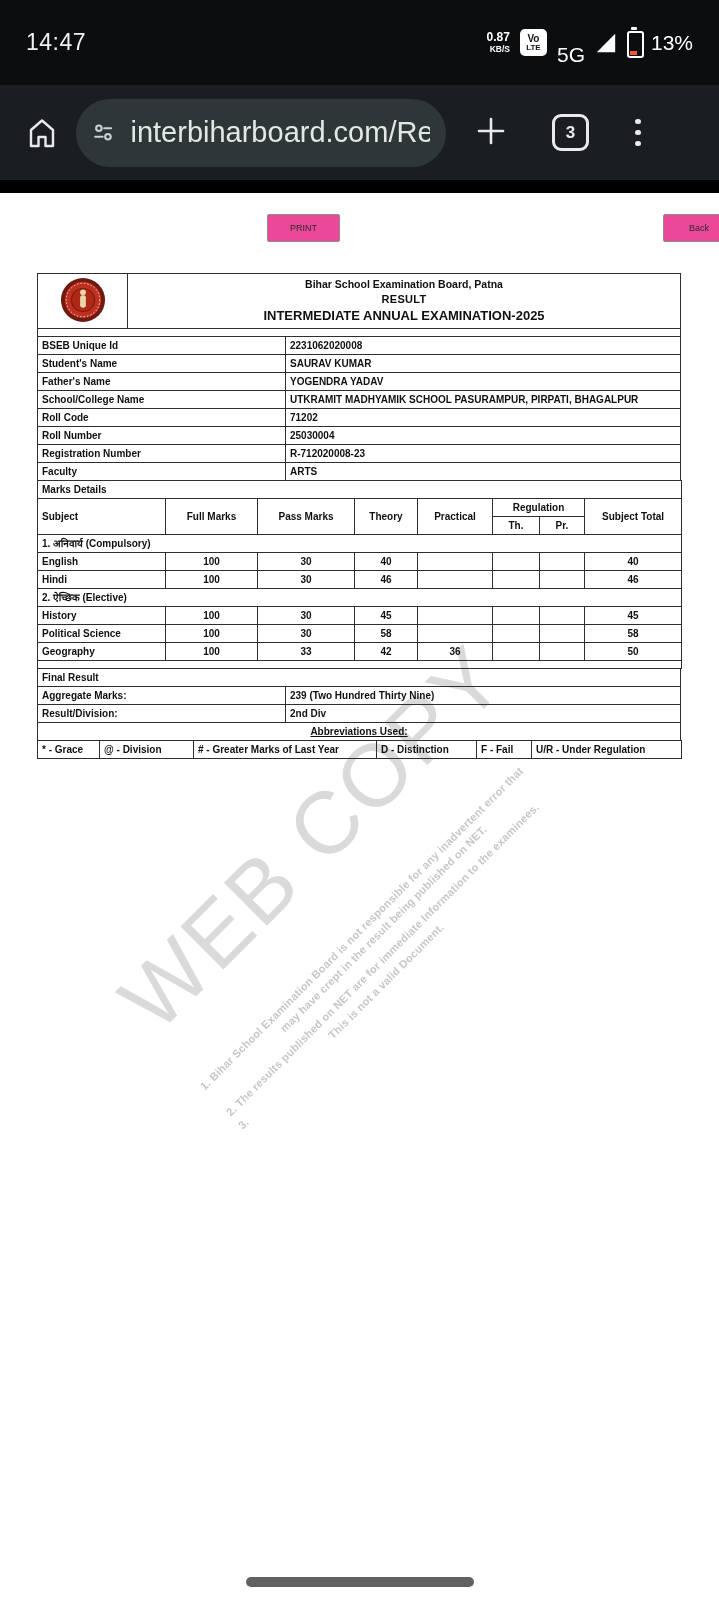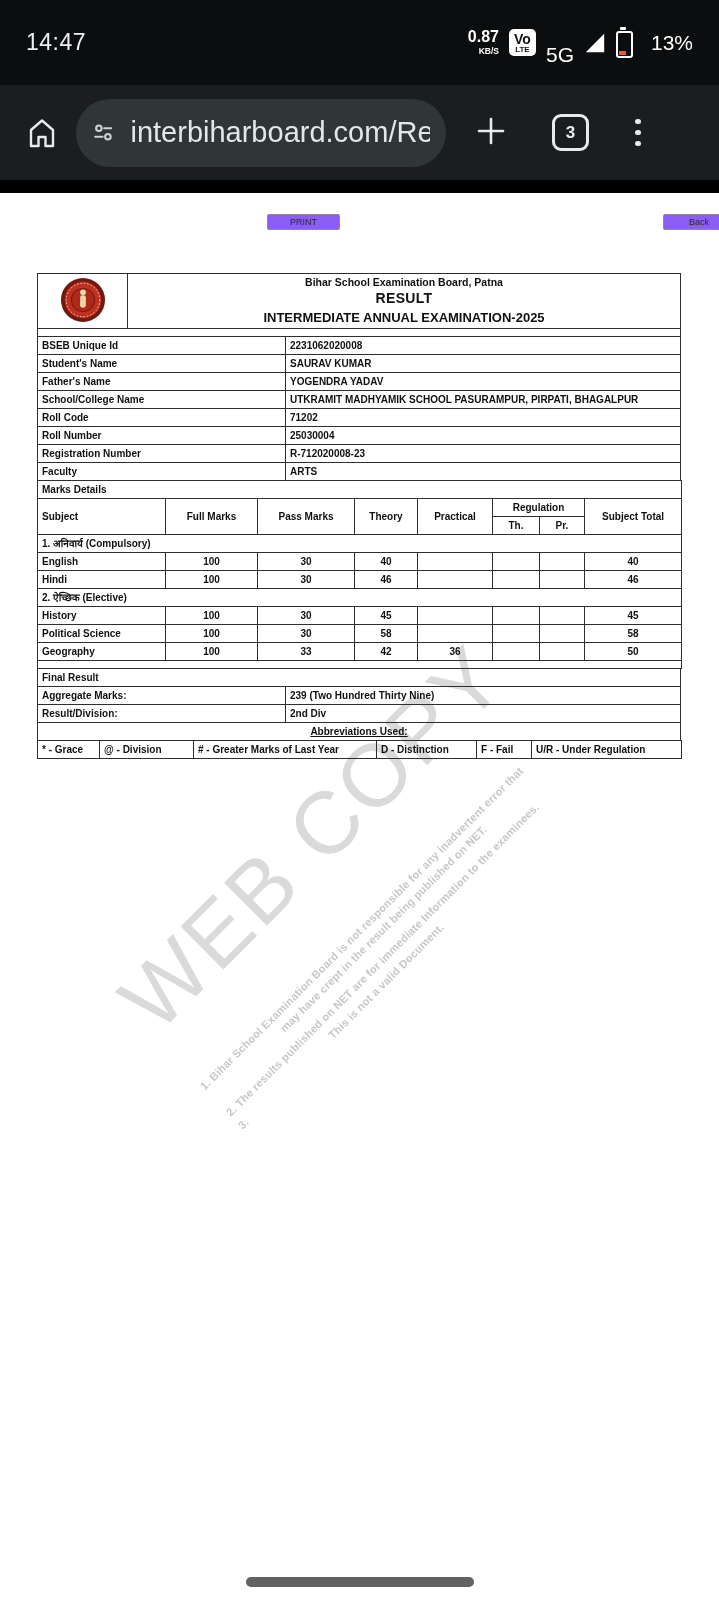--- a/index.html
+++ b/index.html
@@ -6,47 +6,47 @@
   body{
     position:relative;width:719px;height:1600px;overflow:hidden;
     background:#ffffff;font-family:"Liberation Sans","DejaVu Sans",sans-serif;
   }
   
   .status-bar{position:absolute;left:0;top:0;width:719px;height:85px;background:#0b0d0e;
     display:flex;align-items:center;justify-content:space-between;padding:0 26px;box-sizing:border-box;}
   .time{color:#eef1f2;font-size:23px;font-weight:500;letter-spacing:.5px;}
   .sb-right{display:flex;align-items:center;gap:10px;}
   .speed{display:flex;flex-direction:column;align-items:flex-end;color:#fff;line-height:1;font-weight:bold;}
-  .speed-val{font-size:16px;}
+  .speed-val{font-size:12px;}
   .speed-unit{font-size:8.5px;margin-top:2px;}
   .volte{width:27px;height:27px;background:#fff;border-radius:5px;display:flex;flex-direction:column;
     align-items:center;justify-content:center;color:#101214;font-weight:bold;line-height:1;}
-  .volte .t{font-size:14px;}.volte .b{font-size:8px;}
+  .volte .t{font-size:10px;}.volte .b{font-size:8px;}
   .net{color:#fff;font-size:21px;font-weight:500;margin-top:24px;}
-  .batt-wrap{display:flex;align-items:center;gap:18px;}
+  .batt-wrap{display:flex;align-items:center;gap:7px;}
   .batt-body{position:relative;width:13px;height:23px;border:2px solid #fff;border-radius:3px;margin-top:4px;}
   .batt-body::before{content:"";position:absolute;top:-6px;left:2.5px;width:6px;height:3px;background:#fff;border-radius:1px;}
   .batt-fill{position:absolute;bottom:1px;left:1px;width:7px;height:4px;background:#e85a3a;}
   .batt-pct{color:#fff;font-size:21px;font-weight:500;}
   
   .toolbar{position:absolute;left:0;top:85px;width:719px;height:95px;background:#1b1e20;
     display:flex;align-items:center;padding:0 22px;box-sizing:border-box;}
   .home-btn{width:40px;display:flex;justify-content:center;cursor:pointer;}
   .url-pill{margin-left:14px;width:370px;height:68px;background:#2e3638;border-radius:34px;
     display:flex;align-items:center;padding:0 16px;box-sizing:border-box;gap:13px;overflow:hidden;cursor:pointer;}
   .url-text{color:#e4e7e8;font-size:29px;white-space:nowrap;overflow:hidden;}
   .plus-btn{margin-left:26px;cursor:pointer;}
   .tab-btn{margin-left:42px;width:31px;height:31px;border:3px solid #e8eaed;border-radius:9px;
     display:flex;align-items:center;justify-content:center;color:#e8eaed;font-size:17px;font-weight:bold;cursor:pointer;}
   .menu-btn{margin-left:42px;display:flex;flex-direction:column;gap:5.5px;cursor:pointer;padding:4px;}
   .menu-btn .dot{width:5.5px;height:5.5px;border-radius:50%;background:#e8eaed;}
   .black-strip{position:absolute;left:0;top:180px;width:719px;height:13px;background:#000;}
   
   .page{position:absolute;left:0;top:193px;width:719px;height:1407px;background:#fff;overflow:hidden;}
-  .btn{position:absolute;height:16px;background:#8b5cf6;border:1px solid #8d8d8d;border-radius:2px;
+  .btn{position:absolute;height:28px;background:#ec4899;border:1px solid #8d8d8d;border-radius:2px;
     font-size:9px;color:#2b2b2b;display:flex;align-items:center;justify-content:center;box-sizing:border-box;cursor:pointer;}
   .print{left:267px;top:21px;width:73px;}
   .back{left:619px;top:21px;width:72px;margin-left:44px;}
   
   .watermark{position:absolute;left:100px;top:785px;transform:rotate(-45deg);transform-origin:0 0;
     font-size:88px;color:#dadada;letter-spacing:3px;z-index:1;white-space:nowrap;font-weight:400;}
   .disc{position:absolute;transform:rotate(-45deg);transform-origin:0 50%;font-size:11px;font-weight:bold;
     color:#c7c7c7;white-space:nowrap;z-index:1;letter-spacing:.2px;}
   .disc1{left:202px;top:889px;}
   .disc1b{left:282px;top:831px;}
@@ -57,21 +57,21 @@
   .doc{position:absolute;left:37px;top:80px;width:644px;z-index:2;}
   .doc table{width:644px;border-collapse:collapse;table-layout:fixed;background:transparent;}
   .doc table + table{margin-top:-1px;}
   .doc td{border:1px solid #2e2e2e;font-size:10px;font-weight:bold;color:#101010;
     padding:0 4px;height:18px;line-height:1.1;vertical-align:middle;overflow:hidden;white-space:nowrap;box-sizing:border-box;}
   .doc .center{text-align:center;}
   .doc .spacer td{height:8px;padding:0;}
   .hdr-row td{height:55px;}
   .logo-cell{text-align:center;}
   .t-board{font-size:10.5px;text-align:center;}
-  .t-result{font-size:14px;text-align:center;margin-top:3px;letter-spacing:.3px;}
+  .t-result{font-size:11px;text-align:center;margin-top:3px;letter-spacing:.3px;}
   .t-exam{font-size:13px;text-align:center;margin-top:4px;}
   .val{padding-left:6px;}
   .abbr-title{text-align:center;}
   .abbr-title span{text-decoration:underline;}
   
   .gesture{position:absolute;left:246px;top:1384px;width:228px;height:10px;border-radius:5px;background:#616161;cursor:grab;}
 </style>
 </head>
 <body>
 

